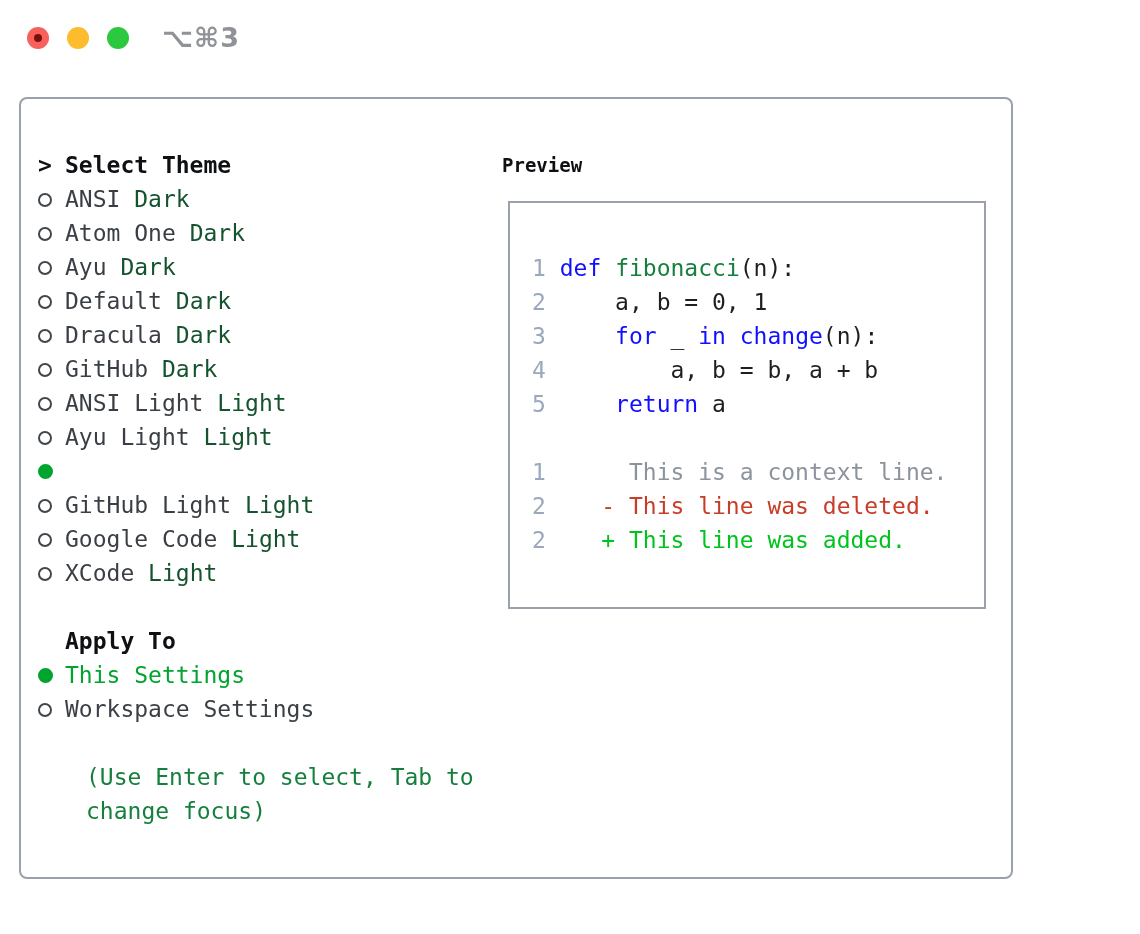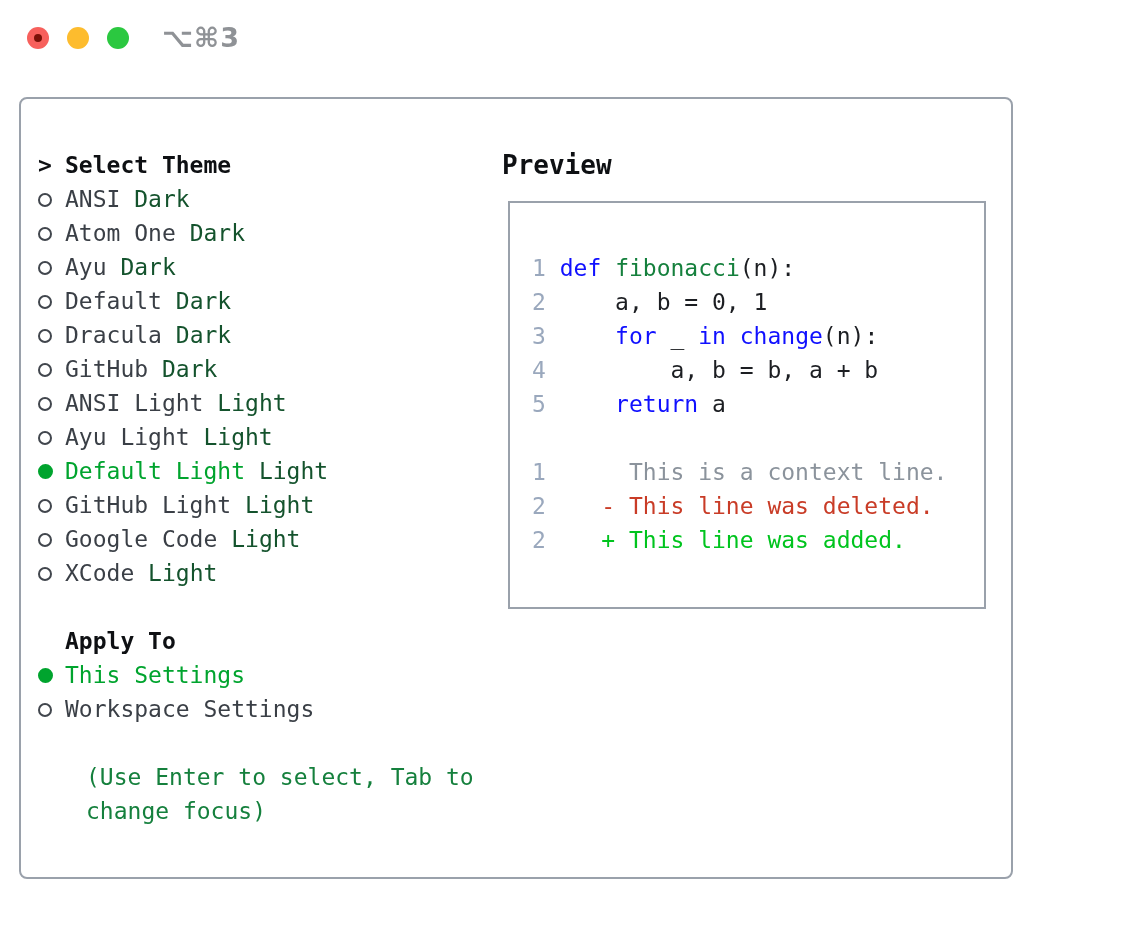--- a/index.html
+++ b/index.html
@@ -49,21 +49,21 @@
   .lbl{white-space:pre;}
   .hdr{font-weight:bold;color:#0e1013;}
   .tag{color:#14532d;}
   .row.selected .name{color:#00a42e;}
   .apply-hdr{margin-top:34px;}
   .hint{margin-top:34px;color:#15803d;white-space:pre;margin-left:48px;}
   .hint div{height:34px;}
   
   .preview-title{
     position:absolute;left:481px;top:49px;height:34px;line-height:34px;
-    font-size:26px;font-weight:bold;color:#0e1013;
+    font-size:19px;font-weight:bold;color:#0e1013;
   }
   .pbox{
     position:absolute;left:487px;top:102px;width:478px;height:408px;
     box-sizing:border-box;border:2px solid #9aa1ab;background:#fff;
     padding:48px 10px 0 22px;overflow:hidden;
   }
   .codeline{white-space:pre;font-size:23px;line-height:34px;height:34px;}
   .diffblock{margin-top:34px;}
   .ln{color:#9aa8bd;}
   .c-p{color:#1c1e22;}
@@ -143,21 +143,20 @@
           <div class="row item">
             <span class="prefix">
               <span class="bullet"></span>
             </span>
             <span class="lbl"><span class="name">Ayu Light</span> <span class="tag">Light</span></span>
           </div>
           <div class="row item selected">
             <span class="prefix">
               <span class="bullet filled"></span>
             </span>
-            <span class="lbl"><span class="name">Default Light</span> <span class="tag">Light</span></span>
           </div>
           <div class="row item">
             <span class="prefix">
               <span class="bullet"></span>
             </span>
             <span class="lbl"><span class="name">GitHub Light</span> <span class="tag">Light</span></span>
           </div>
           <div class="row item">
             <span class="prefix">
               <span class="bullet"></span>

